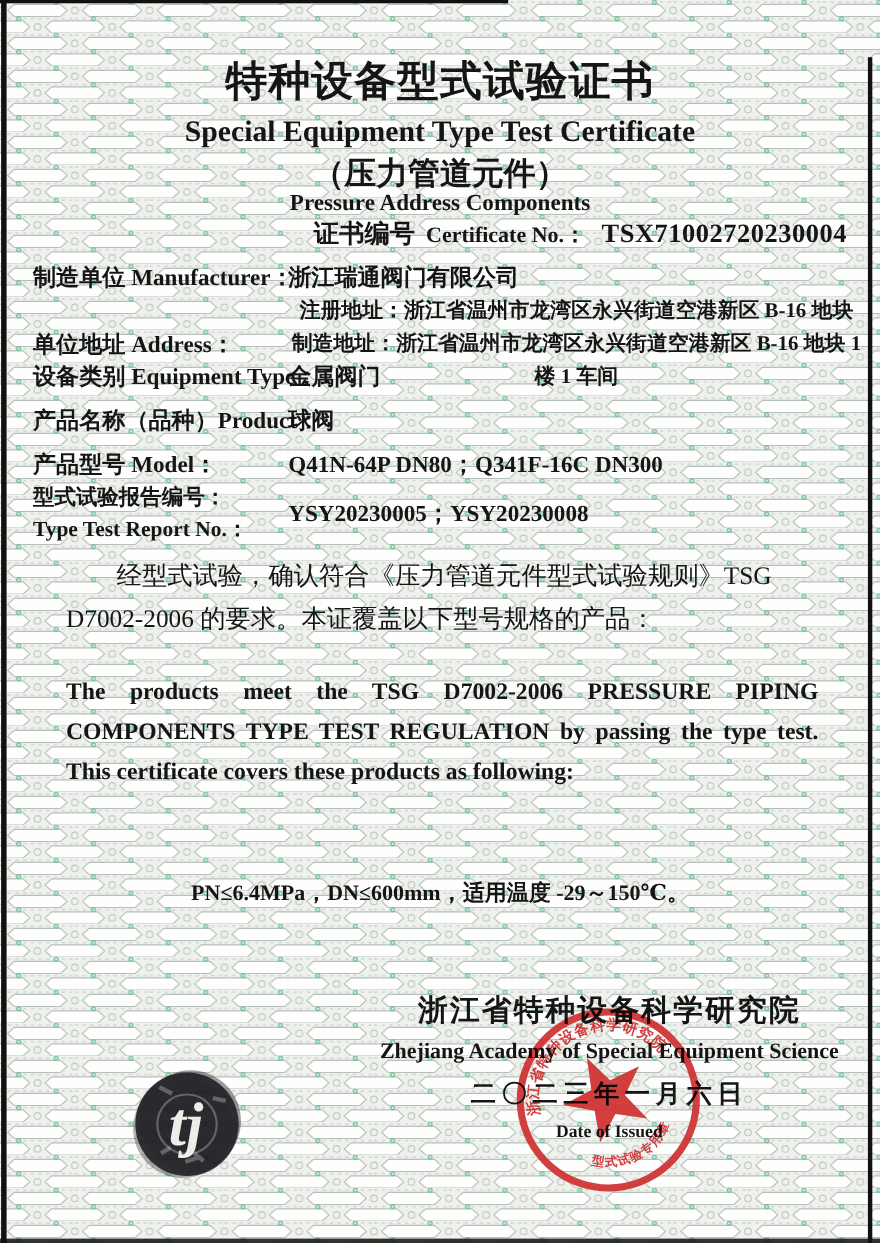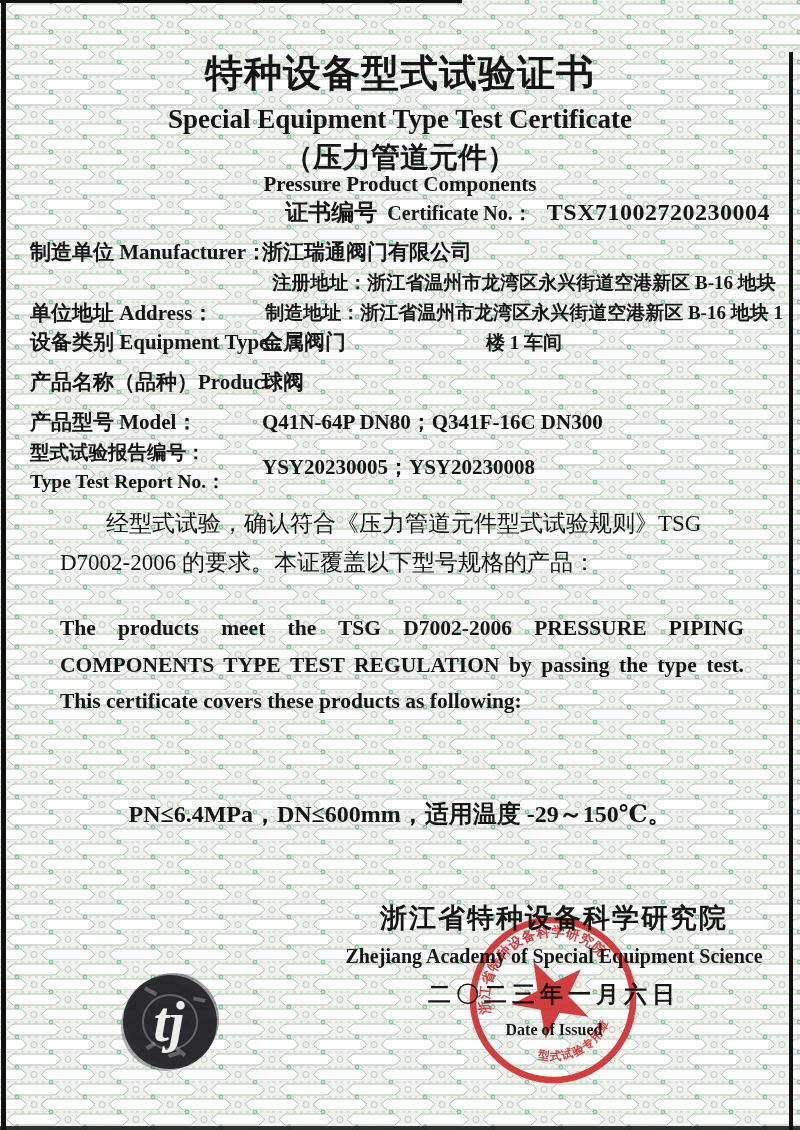--- a/index.html
+++ b/index.html
@@ -36,21 +36,21 @@
   .row-address{top:268px;}
   .row-address .fvalue{font-size:19px;line-height:30px;font-family:Liberation Serif, serif;}
   .row-equipment{top:328px;}
   .row-product{top:368px;}
   .row-model{top:408px;}
   .row-report{top:438px;}
   .row-report .flabel{font-size:19.5px;line-height:29px;}
 
   .para-cn{position:absolute;top:504px;left:60px;right:56px;font-size:23px;line-height:39px;text-indent:2em;}
   .para-en{position:absolute;top:610px;left:60px;right:56px;font-size:21.5px;line-height:36.5px;font-weight:bold;text-align:justify;}
-  .spec{position:absolute;top:798px;left:0;width:800px;text-align:center;font-weight:bold;font-size:24px;}
+  .spec{position:absolute;top:798px;left:0;width:800px;text-align:center;font-weight:bold;font-size:20px;}
 
   .issuer{position:absolute;top:900px;left:315px;width:478px;text-align:center;font-weight:bold;}
   .issuer .name-cn{font-size:27px;letter-spacing:2px;margin-bottom:9px;}
   .issuer .name-en{font-size:20px;margin-bottom:11px;}
   .issuer .date-cn{font-size:23px;letter-spacing:5px;margin-bottom:11px;}
   .issuer .date-en{font-size:16px;}
 
   .seal-red{position:absolute;left:451px;top:898px;width:204px;height:204px;mix-blend-mode:multiply;opacity:.92;}
   .stamp-black{position:absolute;left:112px;top:964px;width:116px;height:116px;mix-blend-mode:multiply;opacity:.95;}
 </style>
@@ -86,21 +86,21 @@
   <div class="scan-edge edge-left"></div>
   <div class="scan-edge edge-top"></div>
   <div class="scan-edge edge-right"></div>
   <div class="scan-edge edge-bottom"></div>
 
   <div class="content">
 
     <div class="hdr title-cn">特种设备型式试验证书</div>
     <div class="hdr title-en">Special Equipment Type Test Certificate</div>
     <div class="hdr subtitle-cn">（压力管道元件）</div>
-    <div class="hdr subtitle-en">Pressure Product Components</div>
+    <div class="hdr subtitle-en">Pressure Address Components</div>
 
     <div class="certno">
       <span class="cn">证书编号</span>
       <span class="en">Certificate No.：</span>
       <span class="val">TSX71002720230004</span>
     </div>
 
     <div class="row row-manufacturer">
       <div class="flabel">制造单位 Manufacturer：</div>
       <div class="fvalue">浙江瑞通阀门有限公司</div>

